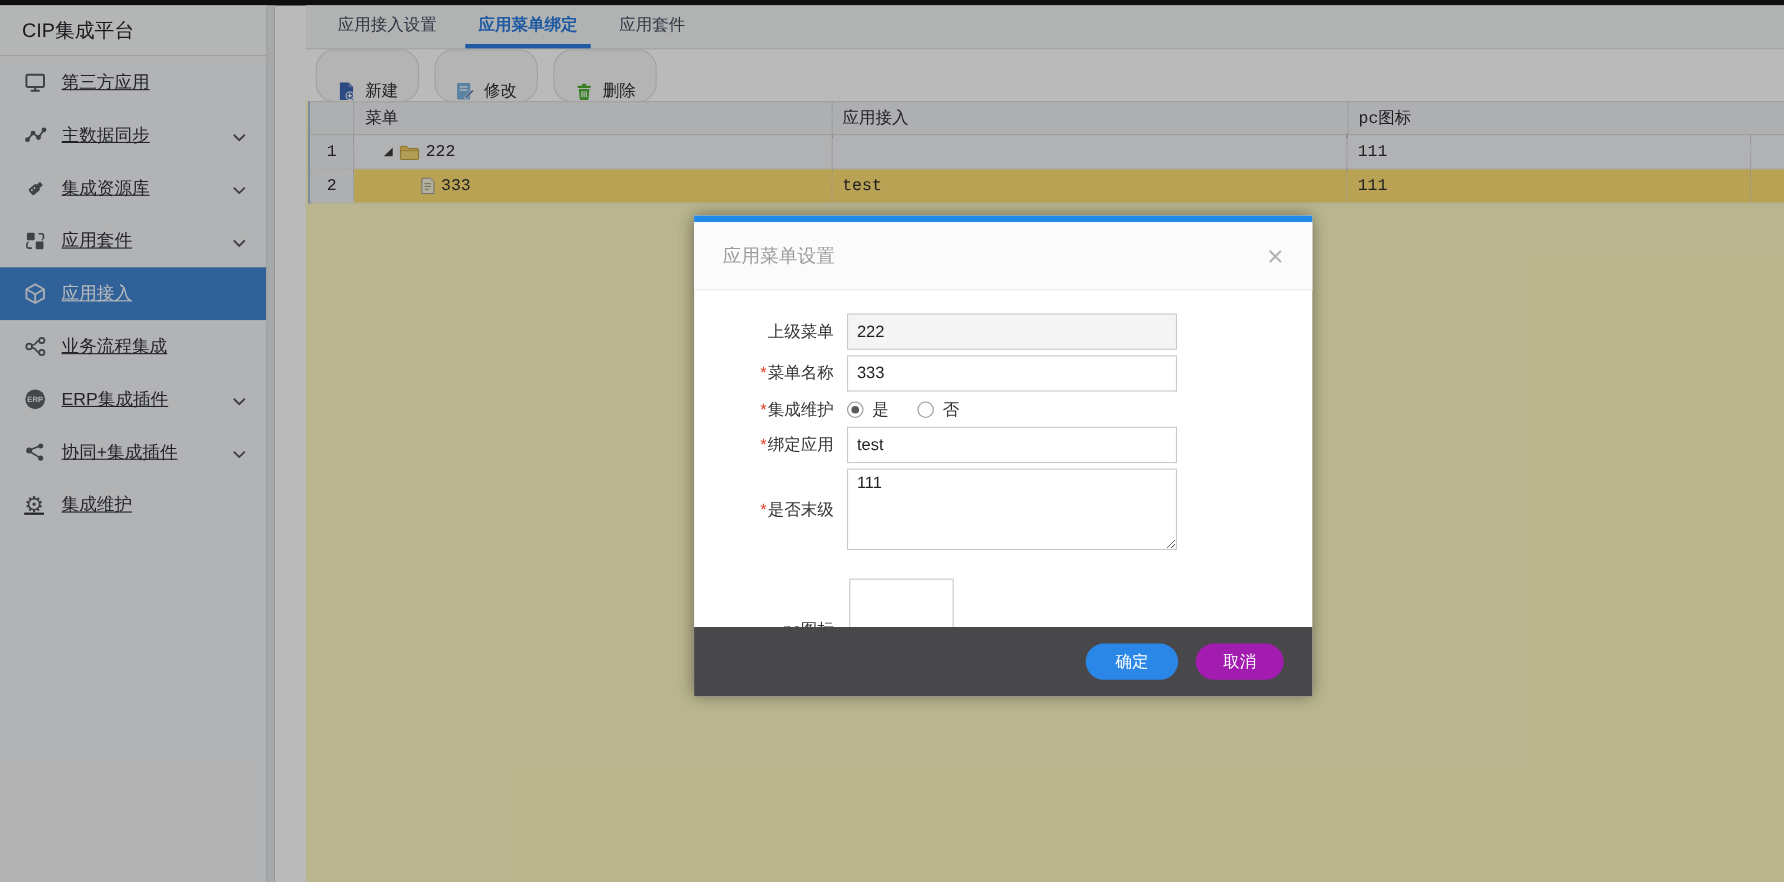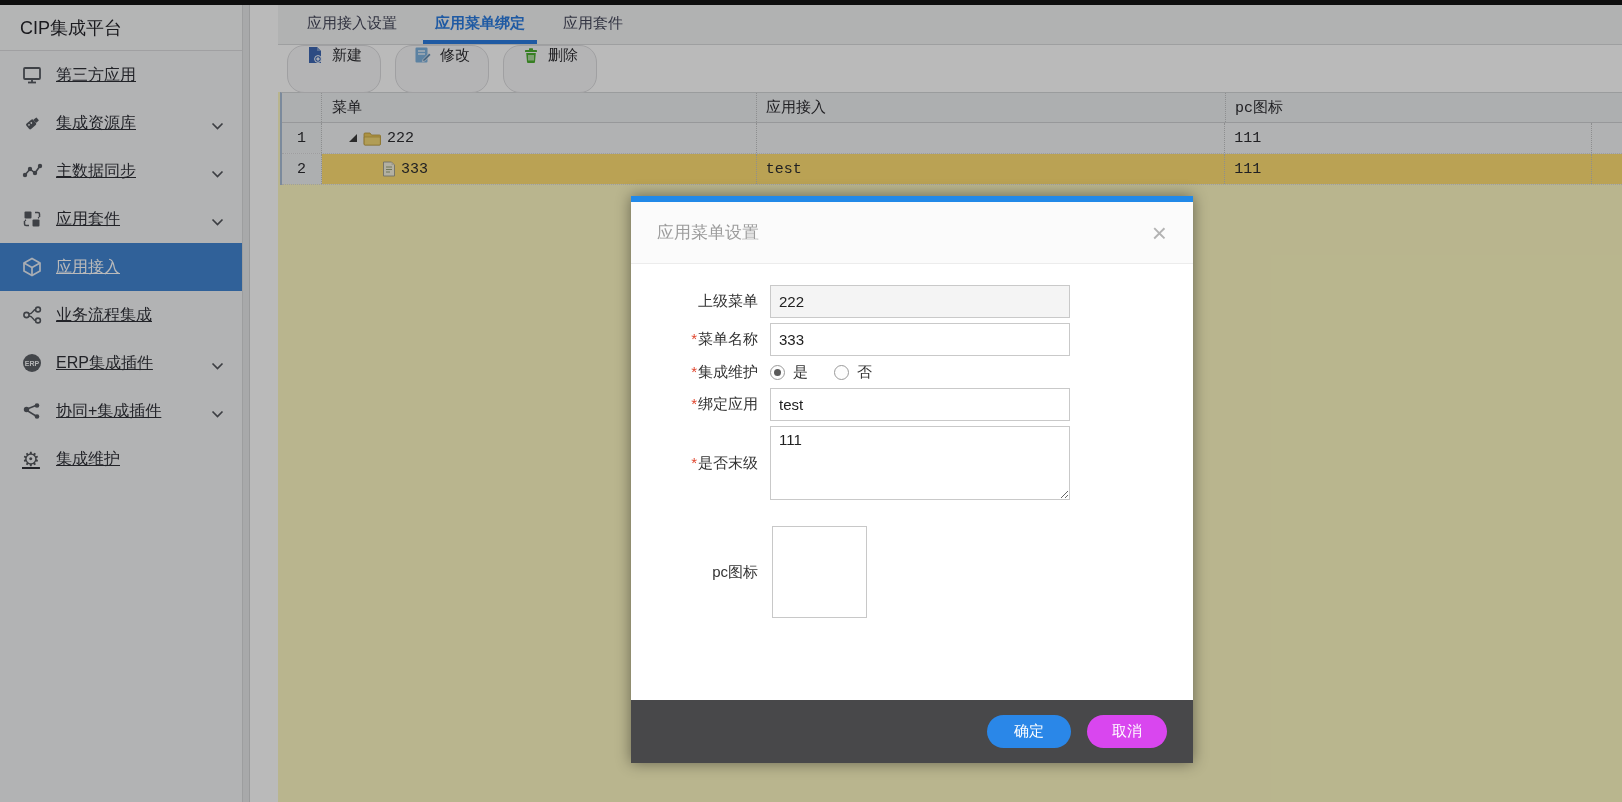--- a/index.html
+++ b/index.html
@@ -28,21 +28,21 @@
 
   
   .content { position:absolute; left:250px; top:5px; right:0; bottom:0; background:#fef9c3;margin-left:28px; }
   .tabbar { height:40px; background:#f3f4f5; border-bottom:1px solid #d9dadc; display:flex; align-items:flex-end; padding-left:15px; }
   .tab { position:relative; height:40px; line-height:38px; padding:0 14px; margin-right:10px;
          font-size:15px; color:#45475a; cursor:pointer; }
   .tab.active { color:#2b7ce0;font-weight:bold; }
   .tab.active::after { content:""; position:absolute; left:2px; right:2px; bottom:0; height:4px; background:#2b7ce0; }
 
   .toolbar { height:47px; display:flex; align-items:center; gap:14px; padding-left:9px; background:#fff; }
-  .tbtn { height:48px; display:flex; align-items:flex-start; gap:8px; padding:0 18px;
+  .tbtn { height:48px; display:flex; align-items:flex-end; gap:8px; padding:0 18px;
           border:1px solid #dcdcde; border-radius:17px; background:#f7f7f8; font-size:15px; color:#2f2f33; cursor:pointer; }
 
   
   .grid { margin-left:2px; border-left:2px solid #a9bdd6; border-top:1px solid #d4d6d8; }
   .g-row { display:flex; width:1370px; min-width:1370px; }
   .g-row.header { height:30px; background:#eef0f2; border-bottom:1px solid #cfd1d3; }
   .g-row.r { height:31px; border-bottom:1px dotted #d7d8da; }
   .g-row.r.plain { background:#f3f4f6; }
   .g-row.r.selected .cell { background:#ffdf73; }
   .g-row.r.selected .cell.num { background:#eef0f2; }
@@ -55,21 +55,21 @@
   .cell.icon  { flex:1 0 60px; padding-left:9px; border-right:none; }
   .g-row { width:100%; }
   .indent1 { width:16px; flex:0 0 16px; }
   .indent2 { width:50px; flex:0 0 50px; }
   .treegap { width:5px; flex:0 0 5px; }
 
   
   .overlay { position:absolute; inset:0; background:rgba(0,0,0,0.27); z-index:50; }
 
   
-  .dialog { position:absolute; left:631px; top:196px; width:562px; height:567px; z-index:100;
+  .dialog { position:absolute; left:631px; top:196px; width:562px; height:437px; z-index:100;
             background:#fff; box-shadow:0 0 14px rgba(0,0,0,0.45); }
   .dlg-topbar { height:6px; background:#2189e8; }
   .dlg-header { height:62px; background:#fbfbfb; border-bottom:1px solid #ececec;
                 display:flex; align-items:center; padding:0 26px; }
   .dlg-title { font-size:17px; color:#9c9c9c; flex:1; }
   .dlg-close { font-size:26px; color:#b3b3b3; cursor:pointer; line-height:1; font-weight:300; }
   .dlg-body { padding-top:21px; }
   .frow { display:flex; align-items:center; margin-bottom:5px; }
   .frow .flabel { width:127px; flex:0 0 127px; text-align:right; font-size:15px; color:#333; }
   .req { color:#e0442c; margin-right:1px; }
@@ -84,73 +84,73 @@
   .radio-opt { display:flex; align-items:center; gap:8px; font-size:15px; color:#333; cursor:pointer; }
   .rdot { width:15px; height:15px; border-radius:50%; border:1px solid #9a9a9a; background:#fdfdfd;
           display:flex; align-items:center; justify-content:center; }
   .rdot.checked::after { content:""; width:7px; height:7px; border-radius:50%; background:#5a5a5a; }
   .pcbox { width:95px; height:92px; border:1px solid #c8c8c8; background:#fff; margin-left:14px; cursor:pointer; }
   .dlg-footer { position:absolute; left:0; right:0; bottom:0; height:63px; background:#48484a;
                 display:flex; align-items:center; justify-content:flex-end; gap:16px; padding-right:26px; }
   .fbtn { height:33px; border:none; border-radius:17px; font-size:15px; color:#fff; cursor:pointer;
           font-family:inherit; }
   .fbtn.ok { width:84px; background:#2a87e8; }
-  .fbtn.cancel { width:80px; background:#d946ef; }
+  .fbtn.cancel { width:80px; background:#a21caf; }
 </style>
 </head>
 <body>
 
 <div class="screen">
 
   <div class="topstrip"></div>
 
   <div class="sidebar">
     <div class="side-header">CIP集成平台</div>
 
     <div class="side-item">
       <span class="ic">
         <svg width="20" height="20" viewBox="0 0 20 20">
             <rect x="2" y="3" width="16" height="11" rx="1" fill="none" stroke="#565a61" stroke-width="1.8" class="ln"></rect>
             <line x1="10" y1="14" x2="10" y2="17" stroke="#565a61" stroke-width="1.8" class="ln"></line>
             <line x1="6" y1="17.5" x2="14" y2="17.5" stroke="#565a61" stroke-width="1.8" class="ln"></line>
           </svg>
       </span>
       <span>第三方应用</span>
+    </div>
+
+    <div class="side-item">
+      <span class="ic">
+        <svg width="21" height="20" viewBox="0 0 21 20">
+            <polyline points="3,14 8,8 13,12 18,5" fill="none" stroke="#565a61" stroke-width="1.6"></polyline>
+            <circle cx="3" cy="14" r="2.2" fill="#565a61"></circle>
+            <circle cx="8" cy="8" r="2.2" fill="#565a61"></circle>
+            <circle cx="13" cy="12" r="2.2" fill="#565a61"></circle>
+            <circle cx="18" cy="5" r="2.2" fill="#565a61"></circle>
+          </svg>
+      </span>
+      <span>主数据同步</span>
+      <span class="chev">
+        <svg width="13" height="9" viewBox="0 0 13 9">
+            <polyline points="1.5,1.5 6.5,6.5 11.5,1.5" fill="none" stroke="#53565c" stroke-width="1.7"></polyline>
+          </svg>
+      </span>
     </div>
 
     <div class="side-item">
       <span class="ic">
         <svg width="20" height="20" viewBox="0 0 20 20">
             <g transform="rotate(-40 10 10)">
               <rect x="4" y="7" width="9" height="7" rx="1.5" fill="#565a61"></rect>
               <rect x="13" y="8.5" width="4" height="4" rx="0.5" fill="#565a61"></rect>
               <circle cx="6.5" cy="9.5" r="0.9" fill="#f5f6f7"></circle>
               <circle cx="9.5" cy="9.5" r="0.9" fill="#f5f6f7"></circle>
             </g>
           </svg>
       </span>
       <span>集成资源库</span>
-      <span class="chev">
-        <svg width="13" height="9" viewBox="0 0 13 9">
-            <polyline points="1.5,1.5 6.5,6.5 11.5,1.5" fill="none" stroke="#53565c" stroke-width="1.7"></polyline>
-          </svg>
-      </span>
-    </div>
-
-    <div class="side-item">
-      <span class="ic">
-        <svg width="21" height="20" viewBox="0 0 21 20">
-            <polyline points="3,14 8,8 13,12 18,5" fill="none" stroke="#565a61" stroke-width="1.6"></polyline>
-            <circle cx="3" cy="14" r="2.2" fill="#565a61"></circle>
-            <circle cx="8" cy="8" r="2.2" fill="#565a61"></circle>
-            <circle cx="13" cy="12" r="2.2" fill="#565a61"></circle>
-            <circle cx="18" cy="5" r="2.2" fill="#565a61"></circle>
-          </svg>
-      </span>
-      <span>主数据同步</span>
       <span class="chev">
         <svg width="13" height="9" viewBox="0 0 13 9">
             <polyline points="1.5,1.5 6.5,6.5 11.5,1.5" fill="none" stroke="#53565c" stroke-width="1.7"></polyline>
           </svg>
       </span>
     </div>
 
     <div class="side-item">
       <span class="ic">
         <svg width="20" height="20" viewBox="0 0 20 20">

